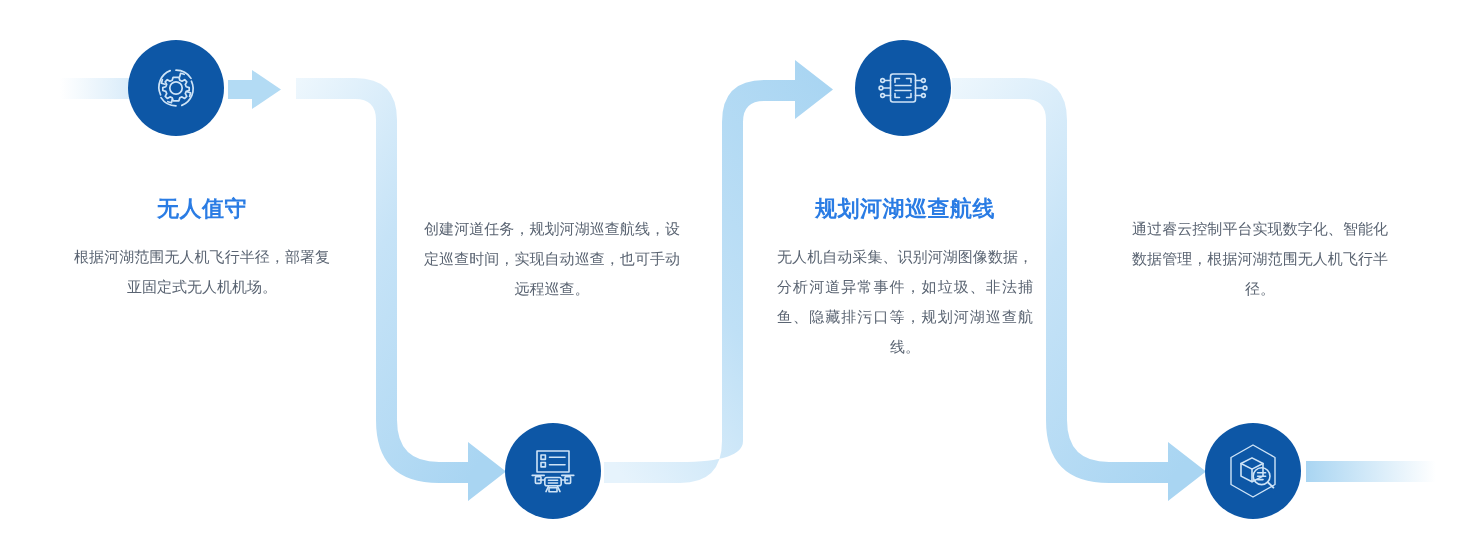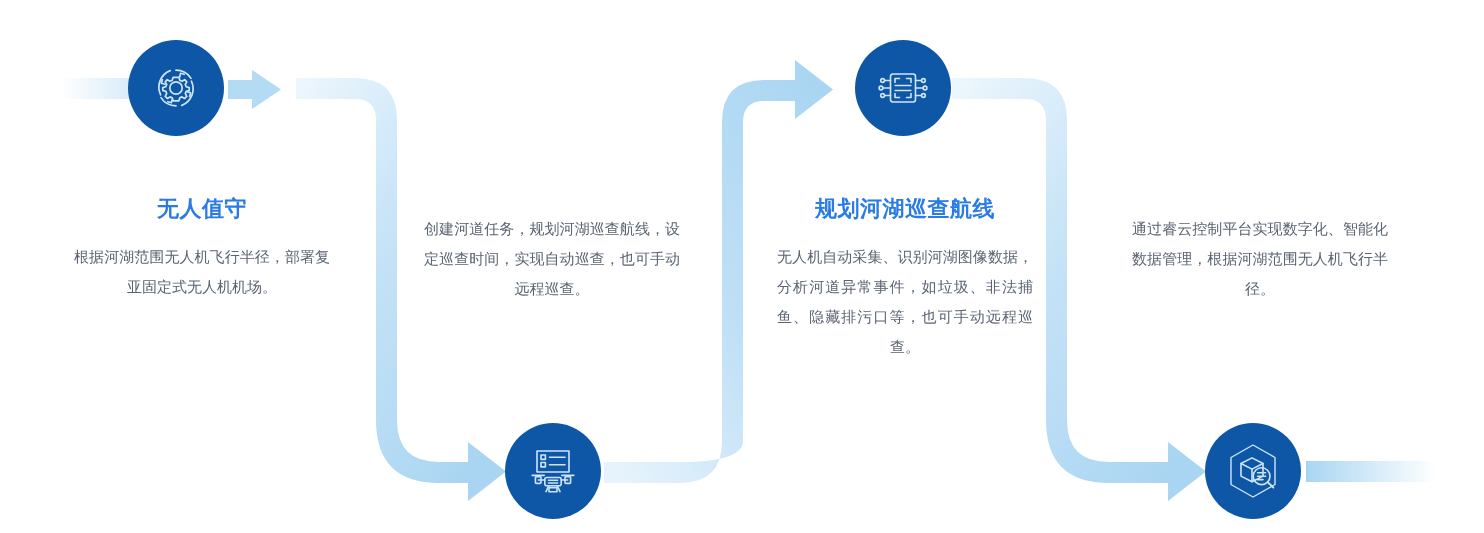--- a/index.html
+++ b/index.html
@@ -283,20 +283,20 @@
     <div class="step-title">无人值守</div>
     <div class="step-desc">根据河湖范围无人机飞行半径，部署复亚固定式无人机机场。</div>
   </div>
 
   <div class="step-text col2">
     <div class="step-desc">创建河道任务，规划河湖巡查航线，设定巡查时间，实现自动巡查，也可手动远程巡查。</div>
   </div>
 
   <div class="step-text col3">
     <div class="step-title">规划河湖巡查航线</div>
-    <div class="step-desc">无人机自动采集、识别河湖图像数据，分析河道异常事件，如垃圾、非法捕鱼、隐藏排污口等，也可手动远程巡查。</div>
+    <div class="step-desc">无人机自动采集、识别河湖图像数据，分析河道异常事件，如垃圾、非法捕鱼、隐藏排污口等，规划河湖巡查航线。</div>
   </div>
 
   <div class="step-text col4">
     <div class="step-desc">通过睿云控制平台实现数字化、智能化数据管理，根据河湖范围无人机飞行半径。</div>
   </div>
 
 </div>
 
 </body></html>

